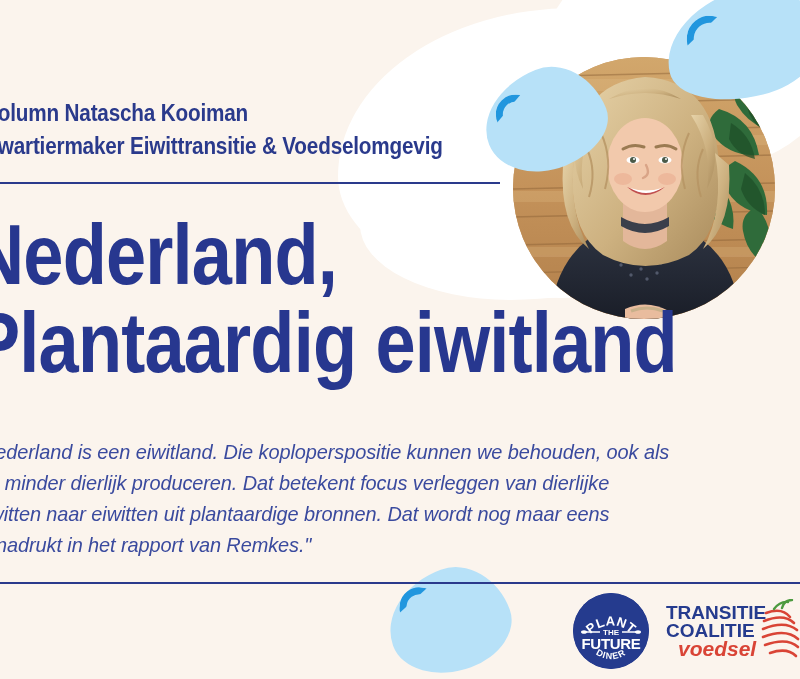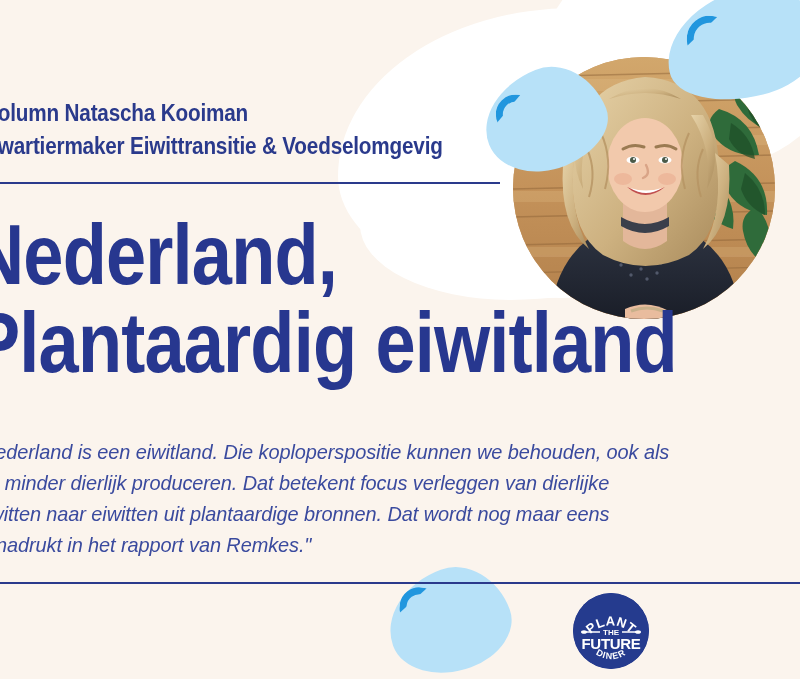--- a/index.html
+++ b/index.html
@@ -390,16 +390,37 @@
         <text x="38" y="42" text-anchor="middle" font-family="'Liberation Sans', sans-serif" font-weight="700" font-size="8" fill="#FFFFFF">THE</text>
 
         <text x="38" y="56" text-anchor="middle" font-family="'Liberation Sans', sans-serif" font-weight="700" font-size="15" fill="#FFFFFF" letter-spacing="-0.3">FUTURE</text>
 
         <text font-family="'Liberation Sans', sans-serif" font-weight="700" font-size="9" fill="#FFFFFF" letter-spacing="1">
           <textPath href="#arcBot" startOffset="50%" text-anchor="middle">DINER</textPath>
         </text>
       </svg>
     </div>
 
+    <div id="logo-transitie">
+      <svg viewBox="0 0 134 66" aria-hidden="true">
+
+        <text x="0" y="20" font-family="'Liberation Sans Narrow','Liberation Sans', sans-serif" font-weight="700" font-size="19" fill="#253B8E" letter-spacing="0">TRANSITIE</text>
+        <text x="0" y="38" font-family="'Liberation Sans Narrow','Liberation Sans', sans-serif" font-weight="700" font-size="19" fill="#253B8E" letter-spacing="0">COALITIE</text>
+        <text x="12" y="57" font-family="'Liberation Sans','Liberation Serif', sans-serif" font-style="italic" font-weight="700" font-size="21" fill="#D94436">voedsel</text>
+
+        <g stroke="#D94436" stroke-width="2.6" fill="none" stroke-linecap="round">
+          <path d="M100 14 q16 -6 24 4"></path>
+          <path d="M98 22 q20 -8 30 2"></path>
+          <path d="M97 30 q22 -9 34 1"></path>
+          <path d="M97 38 q23 -9 35 2"></path>
+          <path d="M99 46 q22 -8 33 2"></path>
+          <path d="M104 54 q17 -6 26 3"></path>
+        </g>
+        <g stroke="#4C9A3F" stroke-width="2.4" fill="none" stroke-linecap="round">
+          <path d="M108 10 q6 -8 14 -7"></path>
+          <path d="M116 9 q2 -8 10 -8"></path>
+        </g>
+      </svg>
+    </div>
 
   </div>
 
 </div>
 
 </body></html>

